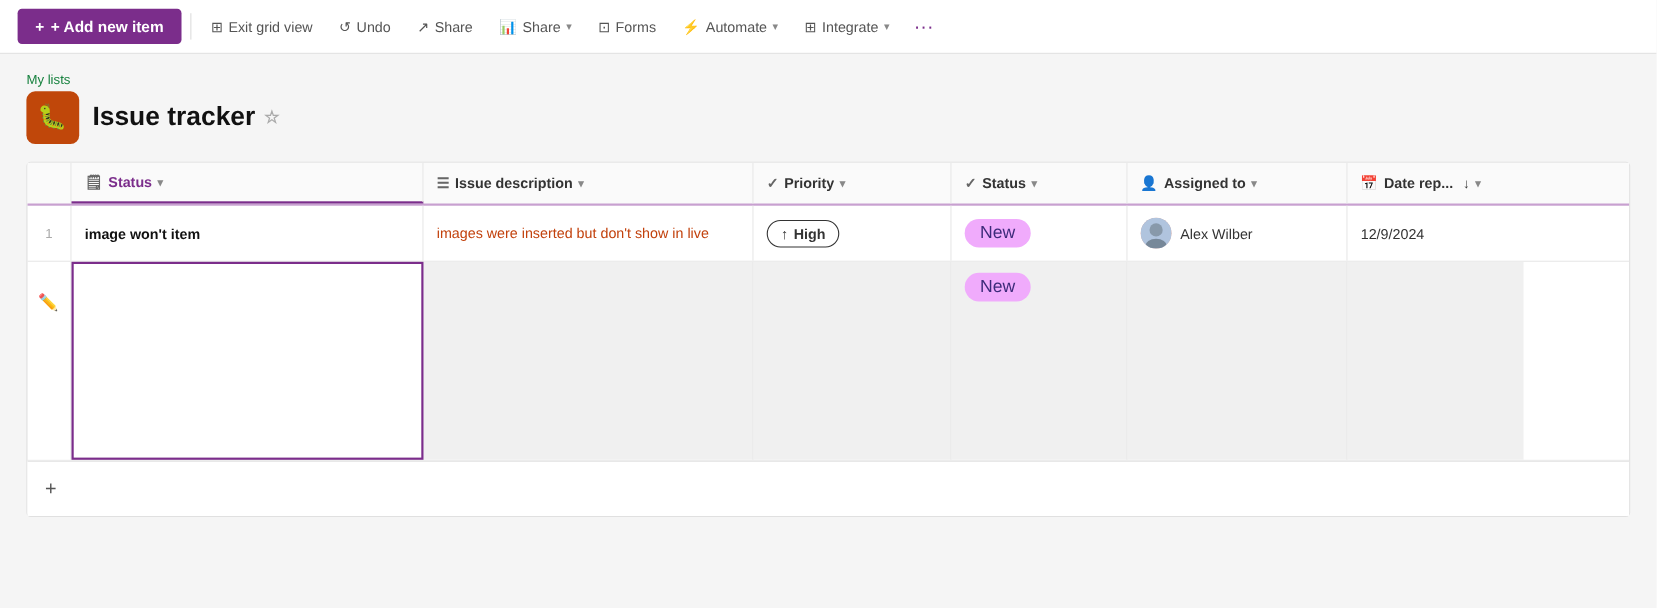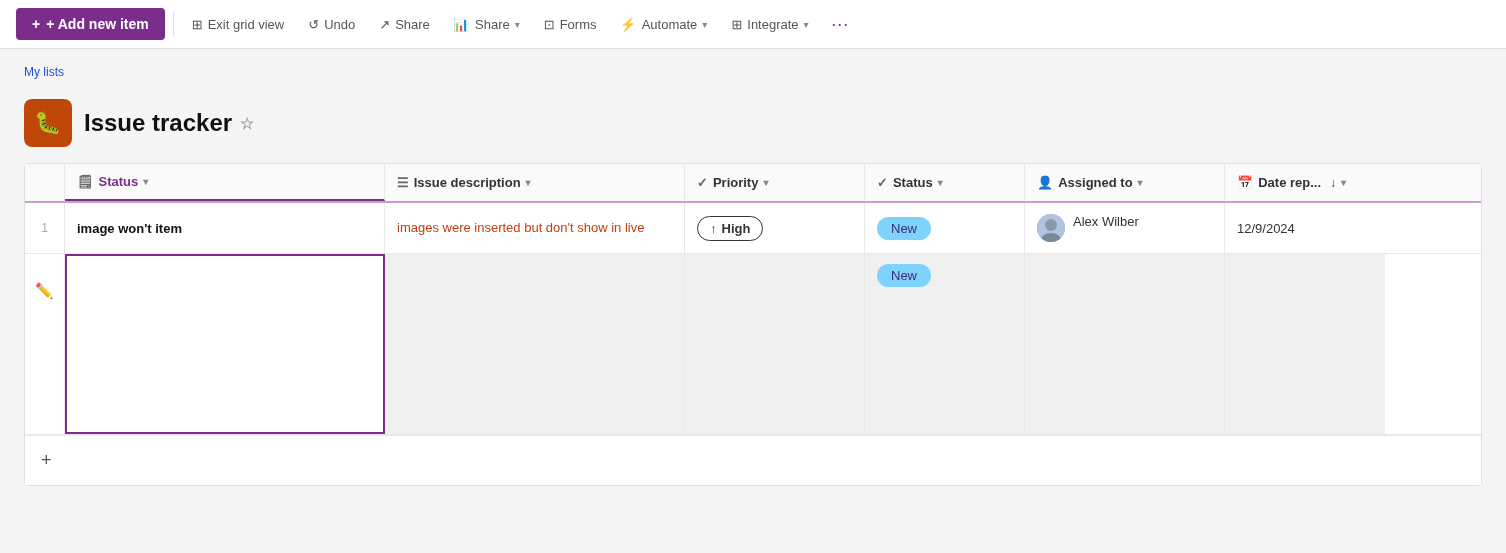--- a/index.html
+++ b/index.html
@@ -60,22 +60,22 @@
     
     .page-content {
       padding: 16px 24px;
       background: #f5f5f5;
       min-height: calc(100vh - 52px);
     }
 
     
     .breadcrumb {
       font-size: 12px;
-      color: #1d4ed8;
-      margin-bottom: 20px;
+      color: #15803d;
+      margin-bottom: 4px;
     }
     .page-header {
       display: flex;
       align-items: center;
       gap: 12px;
       margin-bottom: 16px;
     }
     .page-icon {
       width: 48px;
       height: 48px;
@@ -180,30 +180,30 @@
       font-weight: 600;
     }
     .priority-high { border-color: #333; color: #333; }
 
     
     .status-badge {
       display: inline-flex;
       align-items: flex-end;
       padding: 4px 14px;
       border-radius: 20px;
-      font-size: 13px;
+      font-size: 16px;
       font-weight: 500;
-      background: #7dd3fc;
+      background: #f0abfc;
       color: #3d2b7a;
     }
 
     
     .assigned-cell {
       display: flex;
-      align-items: flex-start;
+      align-items: center;
       gap: 8px;
     }
     .avatar {
       width: 28px;
       height: 28px;
       border-radius: 50%;
       background: #c8a0a0;
       overflow: hidden;
       flex-shrink: 0;
       display: flex;

